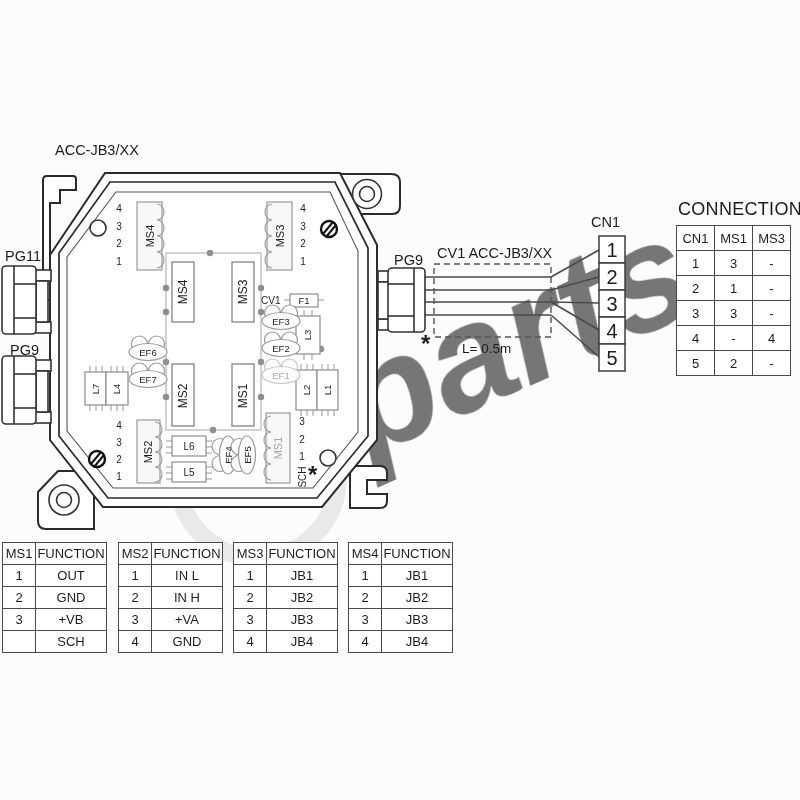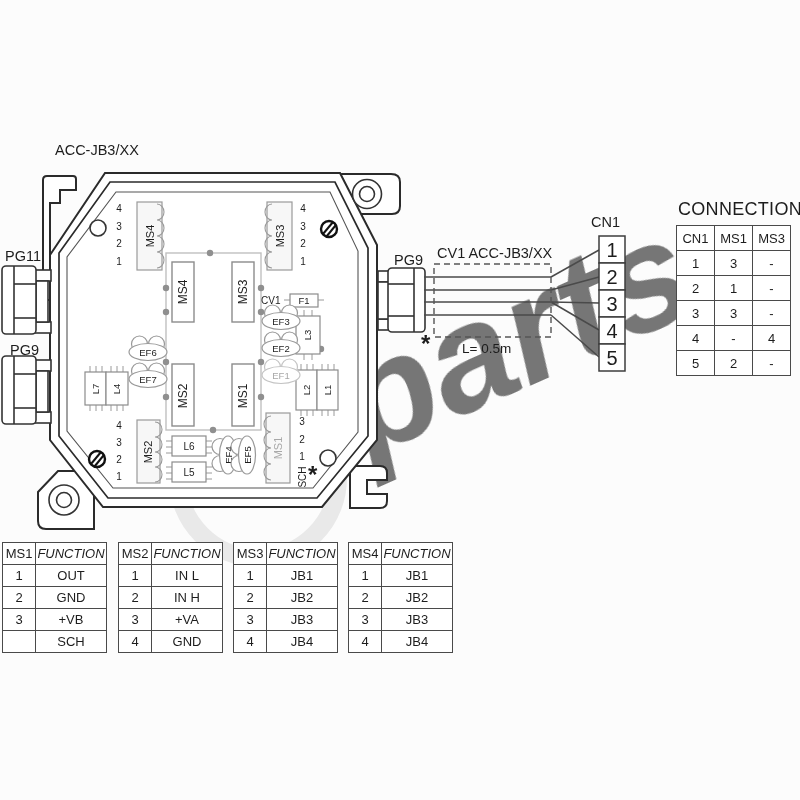--- a/index.html
+++ b/index.html
@@ -38,21 +38,21 @@
 
   
   .tbl-wrap{position:absolute;}
   .tbl-title{font-size:18px;margin:0 0 5px 2px;letter-spacing:.3px;}
   table.grid{border-collapse:collapse;background:#fff;}
   table.grid td,table.grid th{border:1px solid #4a4a4a;text-align:center;
      font-weight:normal;font-size:13px;padding:0;}
   .conn td,.conn th{width:37px;height:24px;}
   .fn th,.fn td{height:21px;font-size:12.5px;}
   .fn .c-pin{width:32px;}
-  .fn .c-fun{width:70px;font-style:italic;}
+  .fn .c-fun{width:70px;}
 </style>
 </head>
 <body>
 
 <div class="canvas">
 
 <svg width="800" height="800" viewBox="0 0 800 800">
 
   <g opacity="0.6">
     <circle cx="258" cy="478" r="80" fill="none" stroke="#dcdcdc" stroke-width="18"></circle>

